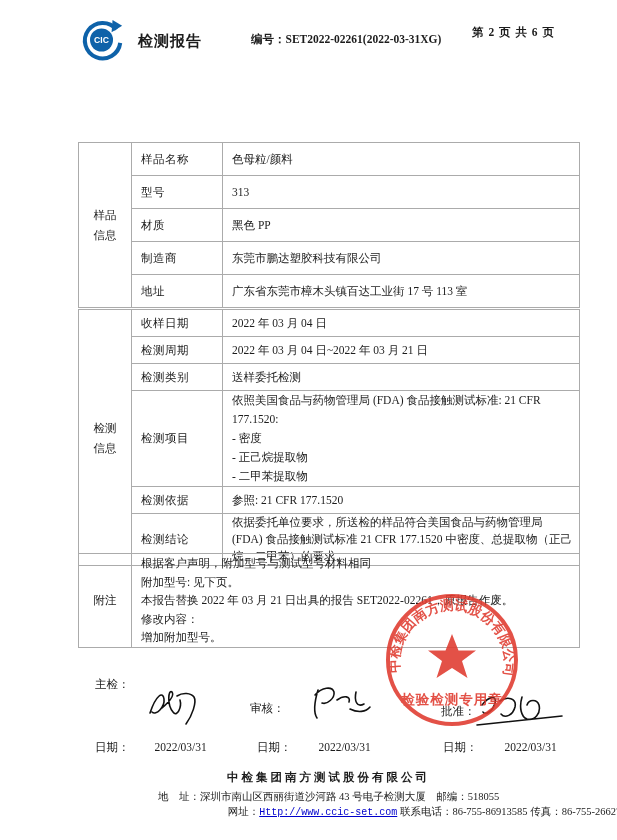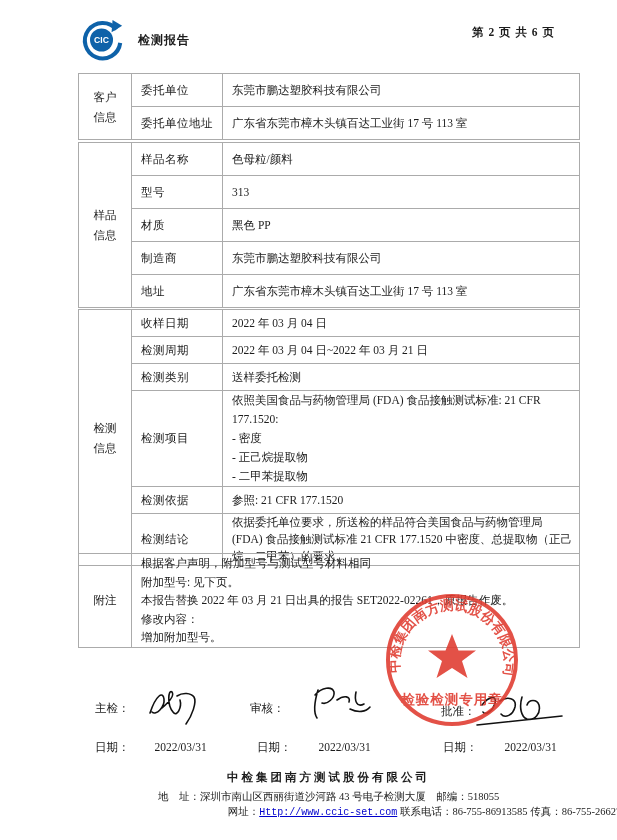--- a/index.html
+++ b/index.html
@@ -2,21 +2,21 @@
 <html><head>
 <meta charset="utf-8">
 <style>
   html,body { margin:0; padding:0; background:#ffffff; }
   .page {
     position:relative; width:617px; height:840px; background:#fff; overflow:hidden;
     font-family:"Liberation Serif","DejaVu Serif",serif; color:#1c1c1c;margin-left:20px;
   }
   
   .logo { position:absolute; left:59px; top:17px; }
-  .hdr-title { position:absolute; left:118px; top:32px; font-size:12px; font-weight:bold; letter-spacing:1px; }
+  .hdr-title { position:absolute; left:118px; top:32px; font-size:15px; font-weight:bold; letter-spacing:1px; }
   .hdr-no { position:absolute; left:231px; top:32px; font-size:11.5px; font-weight:bold; }
   .hdr-page { position:absolute; left:452px; top:25px; font-size:11.5px; font-weight:bold; letter-spacing:1px; }
   
   .tbl { position:absolute; left:58px; width:501px; border-collapse:collapse; table-layout:fixed; font-size:11.5px; }
   .tbl td { border:1px solid #ababab; padding:0 4px 0 9px; vertical-align:middle; }
   td.sec { text-align:center; padding:0; line-height:20px; font-size:11.5px; }
   td.lbl { letter-spacing:0.5px; }
   .t-customer td { height:32px; }
   .t-sample td { height:32px; }
   .t-test td.h27 { height:26px; }
@@ -41,43 +41,23 @@
 
 <div class="page">
 
   <svg class="logo" width="46" height="46" viewBox="0 0 48 48">
     <path d="M39 13 A 18.5 18.5 0 1 0 43 27" fill="none" stroke="#0e62a9" stroke-width="4.2"></path>
     <polygon points="35,3 45,9 34,16" fill="#0e62a9"></polygon>
     <circle cx="23.5" cy="24" r="12" fill="#0e62a9"></circle>
     <text x="23.5" y="27.5" text-anchor="middle" font-size="9" font-weight="bold" fill="#ffffff" font-family="Liberation Sans, sans-serif">CIC</text>
   </svg>
   <div class="hdr-title">检测报告</div>
+  <div class="hdr-no"><span>编号：</span><span>SET2022-02261(2022-03-31XG)</span></div>
   <div class="hdr-page">第 2 页 共 6 页</div>
 
-  <table class="tbl t-customer" style="top:73px;">
-    <colgroup>
-        <col style="width:53px">
-        <col style="width:91px">
-        <col style="width:357px">
-      </colgroup>
-    <tbody>
-        <tr>
-      <td class="sec" rowspan="2">
-        <div>客户</div>
-        <div>信息</div>
-      </td>
-      <td class="lbl">委托单位</td>
-      <td class="val">东莞市鹏达塑胶科技有限公司</td>
-    </tr>
-    <tr>
-      <td class="lbl">委托单位地址</td>
-      <td class="val">广东省东莞市樟木头镇百达工业街 17 号 113 室</td>
-    </tr>
-  </tbody>
-    </table>
 
   <table class="tbl t-sample" style="top:142px;">
     <colgroup>
         <col style="width:53px">
         <col style="width:91px">
         <col style="width:357px">
       </colgroup>
     <tbody>
         <tr>
       <td class="sec" rowspan="5">
@@ -161,21 +141,21 @@
         <div>根据客户声明，附加型号与测试型号材料相同</div>
         <div>附加型号: 见下页。</div>
         <div>本报告替换 2022 年 03 月 21 日出具的报告 SET2022-02261，原报告作废。</div>
         <div>修改内容：</div>
         <div>增加附加型号。</div>
       </td>
     </tr>
   </tbody>
     </table>
 
-  <span class="abs" style="left:75px; top:701px;">主检：</span>
+  <span class="abs" style="left:75px; top:677px;">主检：</span>
   <svg class="sig" style="left:122px; top:683px;" width="70" height="45" viewBox="0 0 70 45">
     <path d="M8 30 C14 12 21 8 22 16 C23 24 14 33 10 29 M20 25 C27 19 33 13 30 9 C26 6 25 22 31 29 C35 35 40 24 38 17 M35 13 C41 9 49 10 52 14 C55 19 50 33 44 41"></path>
   </svg>
 
   <span class="abs" style="left:230px; top:701px;">审核：</span>
   <svg class="sig" style="left:286px; top:680px;" width="70" height="45" viewBox="0 0 70 45">
     <path d="M12 10 C9 20 7 32 11 38 M9 15 C16 7 26 6 28 12 C29 18 21 25 16 23 M31 20 C38 15 45 16 43 22 M50 12 C48 21 51 28 58 24 M44 29 C52 33 60 32 64 27"></path>
   </svg>
 
   <span class="abs" style="left:421px; top:704px;">批准：</span>

